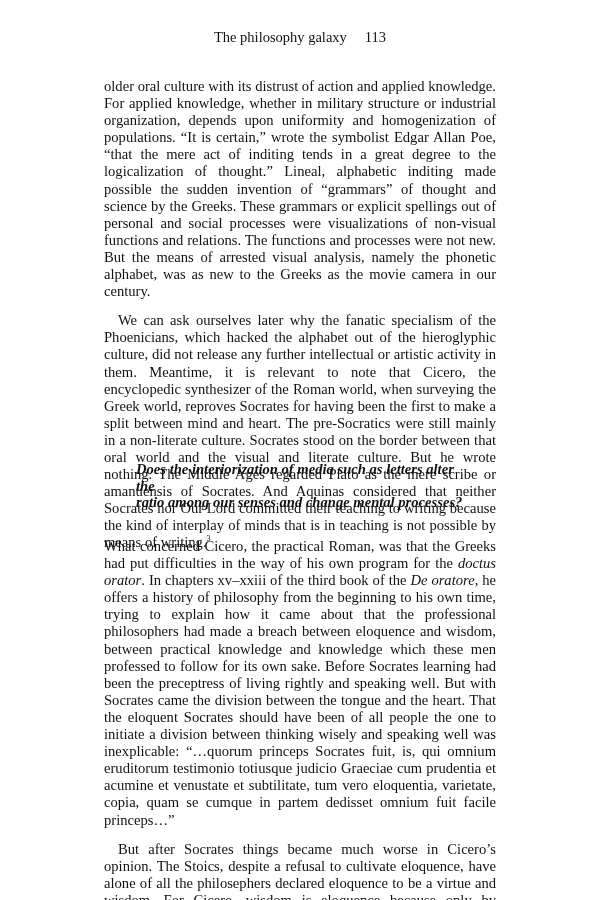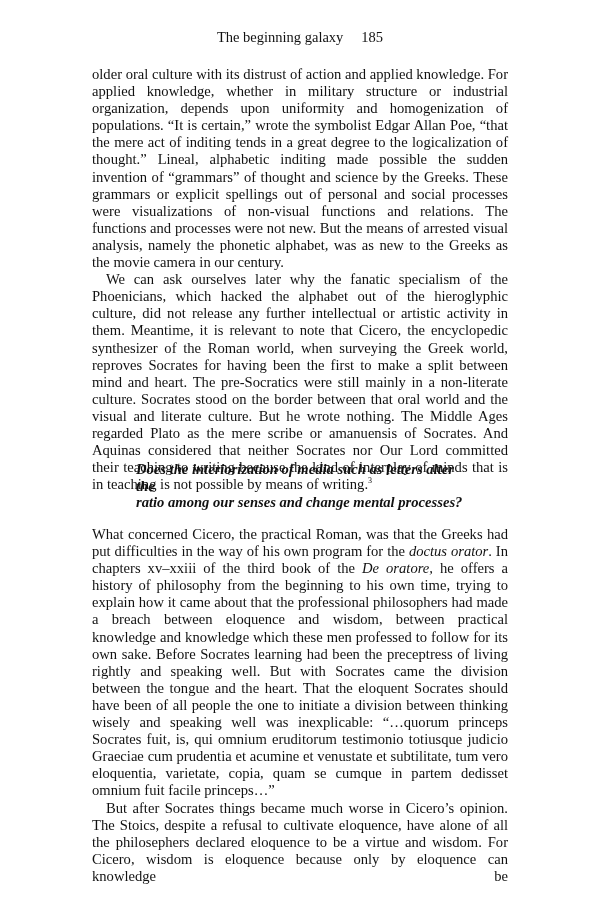--- a/index.html
+++ b/index.html
@@ -2,34 +2,34 @@
 <html><head>
 <meta charset="utf-8">
 <style>
   html, body { margin: 0; padding: 0; background: #ffffff; }
   body { width: 600px; height: 900px; position: relative; overflow: hidden;
          font-family: "Liberation Serif", "DejaVu Serif", serif; color: #111; }
   .header { position: absolute; top: 28px; left: 0; width: 600px; text-align: center;
             font-size: 14.5px; line-height: 18px; }
   .header .pg { margin-left: 18px; }
   .body { position: absolute; left: 92px; width: 416px; font-size: 14.6px; line-height: 17.1px; }
-  .body p { margin: 0; text-align: justify; text-align-last: left; font-family: Liberation Serif, serif; }
+  .body p { margin: 12px; text-align: justify; text-align-last: left; font-family: Liberation Serif, serif; }
   .body p.indent { text-indent: 14px; }
   .block1 { top: 66px; }
   .heading { position: absolute; top: 461px; left: 136px; width: 340px;
              font-weight: bold; font-style: italic; font-size: 14.6px; line-height: 16.5px; }
   .block2 { top: 526px; }
   sup { font-size: 8px; line-height: 0; vertical-align: 6px; }
   em { font-style: italic; }
 </style>
 </head>
 <body>
 
 <div class="header">
-  <span>The beginning galaxy</span><span class="pg">185</span>
+  <span>The philosophy galaxy</span><span class="pg">113</span>
 </div>
 
 <div class="body block1">
   <p>older oral culture with its distrust of action and applied knowledge. For applied knowledge, whether in military structure or industrial organization, depends upon uniformity and homogenization of populations. “It is certain,” wrote the symbolist Edgar Allan Poe, “that the mere act of inditing tends in a great degree to the logicalization of thought.” Lineal, alphabetic inditing made possible the sudden invention of “grammars” of thought and science by the Greeks. These grammars or explicit spellings out of personal and social processes were visualizations of non-visual functions and relations. The functions and processes were not new. But the means of arrested visual analysis, namely the phonetic alphabet, was as new to the Greeks as the movie camera in our century.</p>
   <p class="indent"><span>We can ask ourselves later why the fanatic specialism of the Phoenicians, which hacked the alphabet out of the hieroglyphic culture, did not release any further intellectual or artistic activity in them. Meantime, it is relevant to note that Cicero, the encyclopedic synthesizer of the Roman world, when surveying the Greek world, reproves Socrates for having been the first to make a split between mind and heart. The pre-Socratics were still mainly in a non-literate culture. Socrates stood on the border between that oral world and the visual and literate culture. But he wrote nothing. The Middle Ages regarded Plato as the mere scribe or amanuensis of Socrates. And Aquinas considered that neither Socrates nor Our Lord committed their teaching to writing because the kind of interplay of minds that is in teaching is not possible by means of writing.</span><sup>3</sup></p>
 </div>
 
 <div class="heading">
   <div>Does the interiorization of media such as letters alter the</div>
   <div>ratio among our senses and change mental processes?</div>

